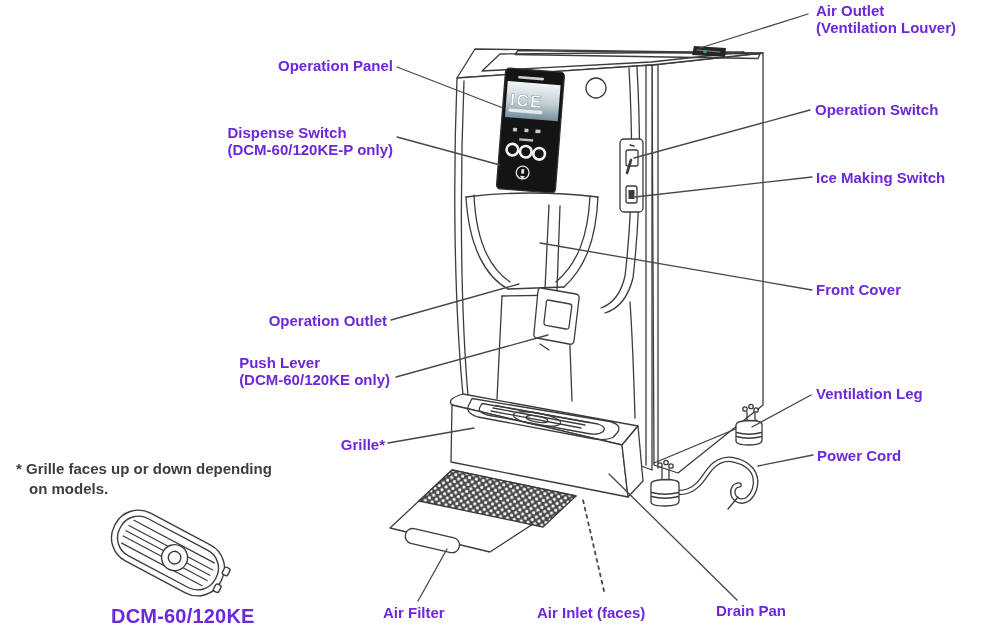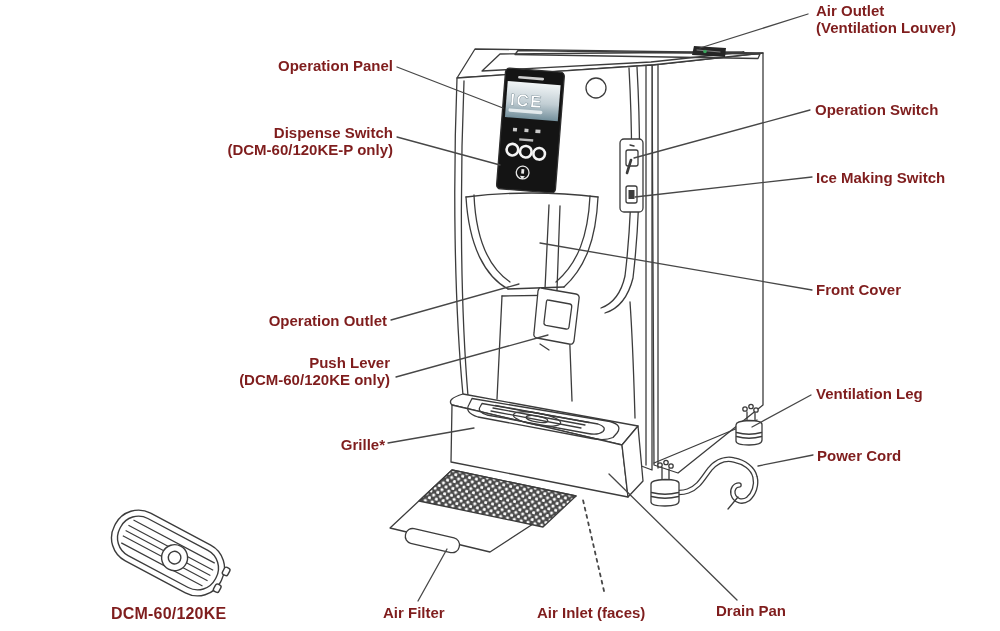--- a/index.html
+++ b/index.html
@@ -1,22 +1,22 @@
 <!DOCTYPE html>
 <html><head>
 <meta charset="utf-8">
 <style>
   html,body{margin:0;padding:0;background:#fff}
   .canvas{position:relative;width:1000px;height:631px;background:#ffffff;
           font-family:"Liberation Sans",sans-serif;overflow:hidden}
   .canvas svg{position:absolute;left:0;top:0}
-  .lbl{position:absolute;font-size:15px;font-weight:bold;color:#7f1d1d;
+  .lbl{position:absolute;font-size:15px;font-weight:bold;color:#6d28d9;
        line-height:1.15;white-space:pre-line}
-  .lbl.r{text-align:right}
-  .caption{font-size:16px;letter-spacing:.2px}
+  .lbl.r{}
+  .caption{font-size:20px;letter-spacing:.2px}
   .foot{position:absolute;font-size:15px;font-weight:bold;color:#3e3e3e;line-height:1.35}
   .foot .l2{padding-left:13px}
 </style>
 </head>
 <body>
 
 <div class="canvas">
 
 <svg width="1000" height="631" viewBox="0 0 1000 631">
   <defs>
@@ -195,15 +195,19 @@
   <div class="lbl r" style="right:613px;top:312px">Operation Outlet</div>
   <div class="lbl r" style="right:610px;top:354px">Push Lever
 (DCM-60/120KE only)</div>
   <div class="lbl r" style="right:615px;top:436px">Grille*</div>
   <div class="lbl" style="left:816px;top:385px">Ventilation Leg</div>
   <div class="lbl" style="left:817px;top:447px">Power Cord</div>
   <div class="lbl" style="left:716px;top:602px">Drain Pan</div>
   <div class="lbl" style="left:537px;top:604px">Air Inlet (faces)</div>
   <div class="lbl" style="left:383px;top:604px">Air Filter</div>
 
+  <div class="foot" style="left:16px;top:459px">
+    <div>* Grille faces up or down depending</div>
+    <div class="l2">on models.</div>
+  </div>
 
   <div class="lbl caption" style="left:111px;top:605px">DCM-60/120KE</div>
 </div>
 
 </body></html>

